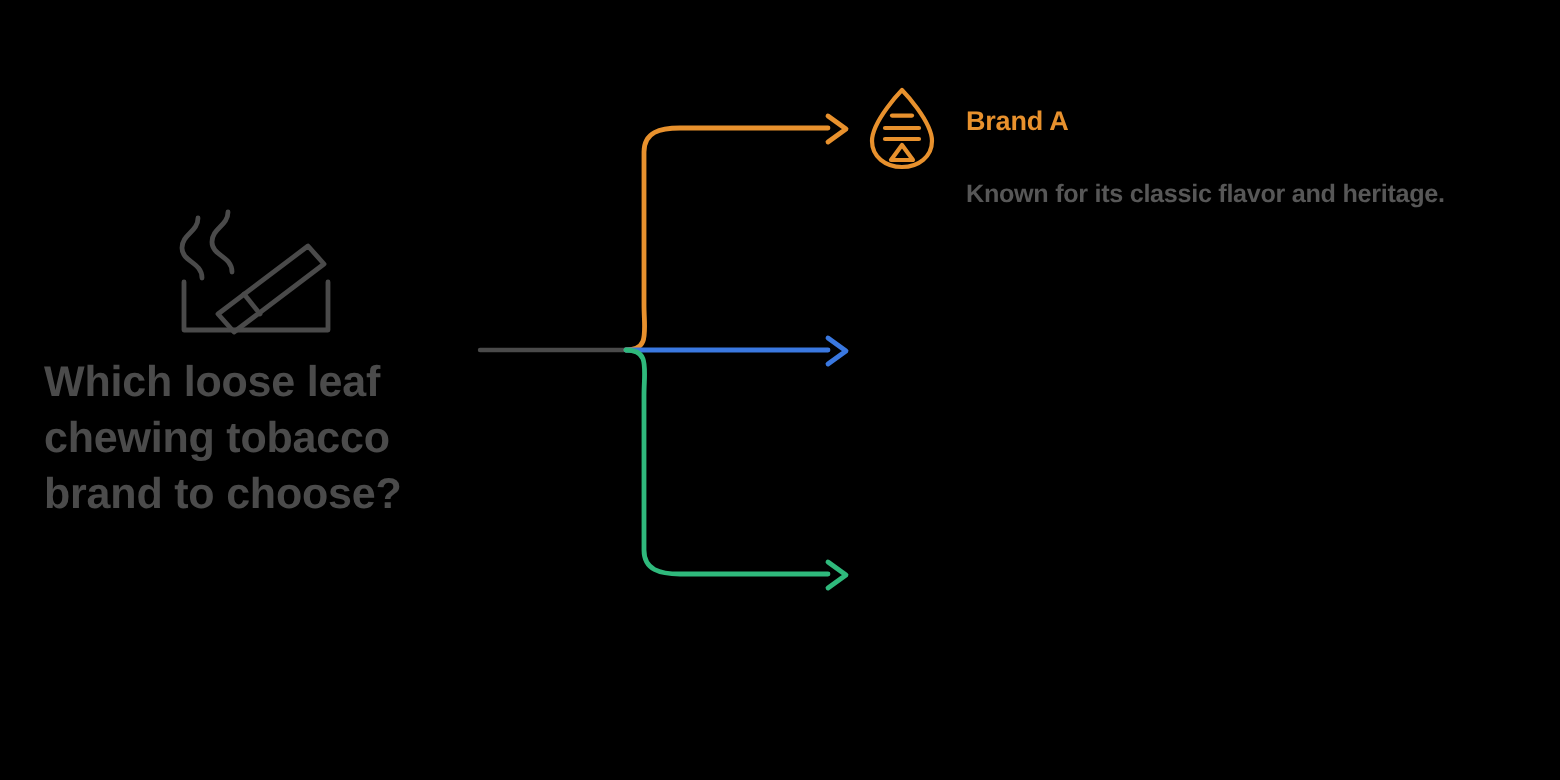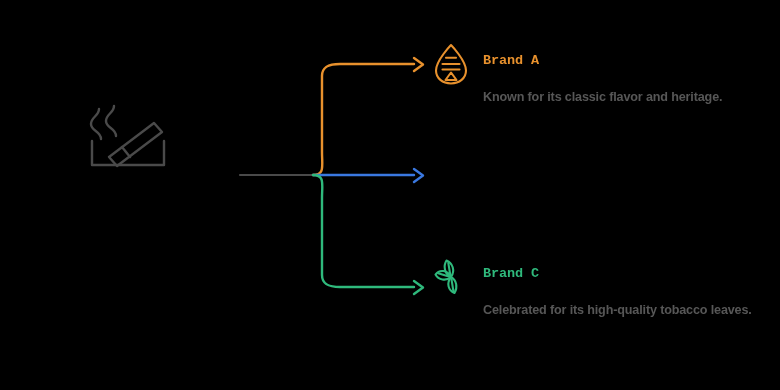--- a/index.html
+++ b/index.html
@@ -54,21 +54,20 @@
     left: 425px;
     width: 355px;
   }
   #branch-row-0 { top: 42px; }
   #branch-row-1 { top: 148px; }
   #branch-row-2 { top: 255px; }
 
   .branch-head {
     position: relative;
     height: 46px;
-    font-family: Liberation Mono, monospace;
   }
   .branch-icon {
     position: absolute;
     left: 5px;
     top: 0px;
     width: 42px;
     height: 44px;
   }
   .branch-title {
     position: absolute;
@@ -104,20 +103,21 @@
         <path d="M31 74 L76 40 L84 49 L39 83 Z"></path>
 
         <path d="M44 64 L52 74"></path>
 
         <path d="M23 56 C23 48 13 48 13 41 C13 34 21 33 21 26"></path>
         <path d="M38 53 C38 45 28 45 28 38 C28 31 36 30 36 23"></path>
       </g>
     </svg>
   </div>
 
+  <div id="question-text">Which loose leaf chewing tobacco brand to choose?</div>
 
   <svg id="connectors" viewBox="0 0 780 390">
 
     <path d="M240 175 L313 175" stroke="#4a4a4a" stroke-width="2.2" fill="none" stroke-linecap="round"></path>
 
     <path d="M313 175 C325 175 322 166 322 152 L322 76 C322 66 330 64 340 64 L414 64" stroke="#E8912D" stroke-width="2.4" fill="none" stroke-linecap="round" stroke-linejoin="round"></path>
     <path d="M414 58 L423 64.5 L414 71" stroke="#E8912D" stroke-width="2.4" fill="none" stroke-linecap="round" stroke-linejoin="round"></path>
 
     <path d="M313 175 L414 175" stroke="#3A78E0" stroke-width="2.4" fill="none" stroke-linecap="round"></path>
     <path d="M414 169 L423 175.5 L414 182" stroke="#3A78E0" stroke-width="2.4" fill="none" stroke-linecap="round" stroke-linejoin="round"></path>
@@ -139,35 +139,14 @@
             <path d="M21 30.5 L26.5 38 L15.5 38 Z"></path>
           </g>
         </svg>
       </div>
       <div class="branch-title" style="color:#E8912D">Brand A</div>
     </div>
     <div class="branch-desc">Known for its classic flavor and heritage.</div>
   </div>
 
 
-  <div class="branch-row" id="branch-row-2">
-    <div class="branch-head">
-      <div class="branch-icon">
-        <svg width="42" height="44" viewBox="0 0 42 44" fill="none">
-          <g stroke="#2FB97C" stroke-width="2.1" fill="none" stroke-linecap="round" stroke-linejoin="round">
-
-            <path d="M21 22 C14.5 19 13 11 16.5 5.5 C22.5 8 25.5 15.5 21 22 Z"></path>
-            <path d="M18.3 7.8 L20.2 19.5"></path>
-
-            <path d="M21 22 C16 26.5 8.5 25 5.5 19.5 C9.5 14 17.5 15 21 22 Z"></path>
-            <path d="M8.2 18.2 L18.8 21.4"></path>
-
-            <path d="M21 22 C26.5 25 28 32.5 24.5 38 C18.5 35.5 16 28.5 21 22 Z"></path>
-            <path d="M23.4 36.2 L21.5 24.4"></path>
-          </g>
-        </svg>
-      </div>
-      <div class="branch-title" style="color:#2FB97C">Brand C</div>
-    </div>
-    <div class="branch-desc">Celebrated for its high-quality tobacco leaves.</div>
-  </div>
 
 </div>
 
 </body></html>

